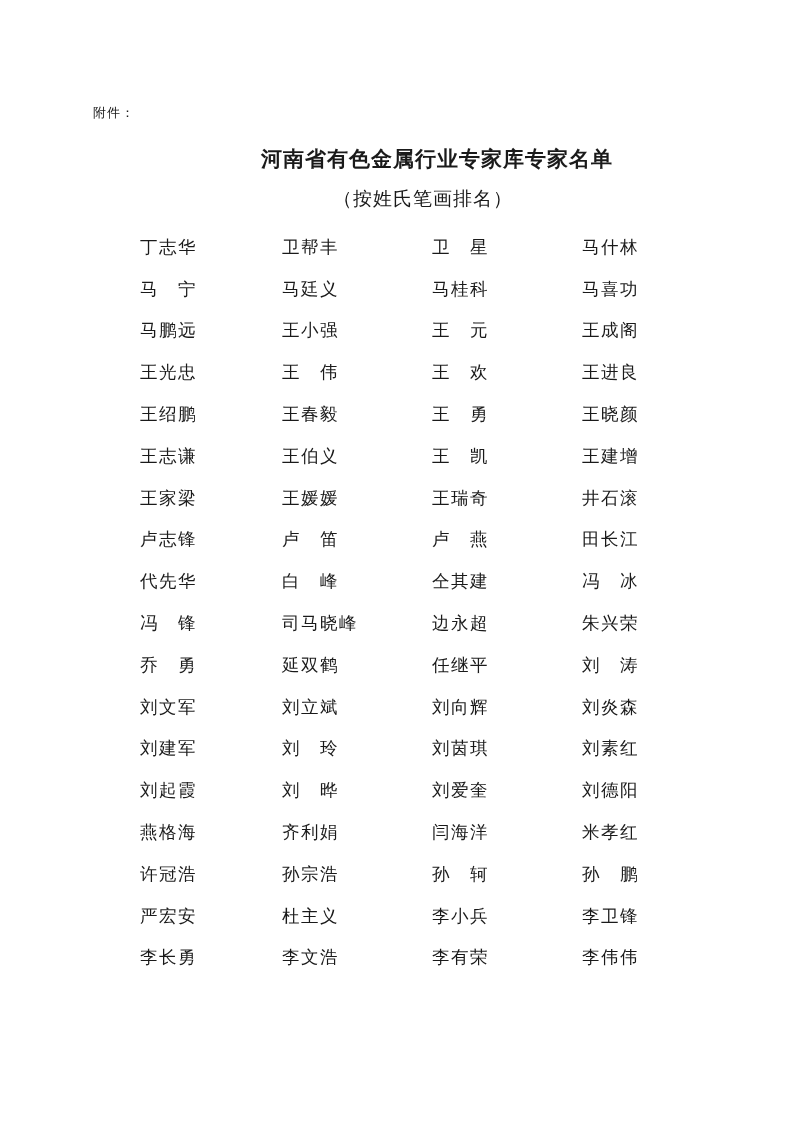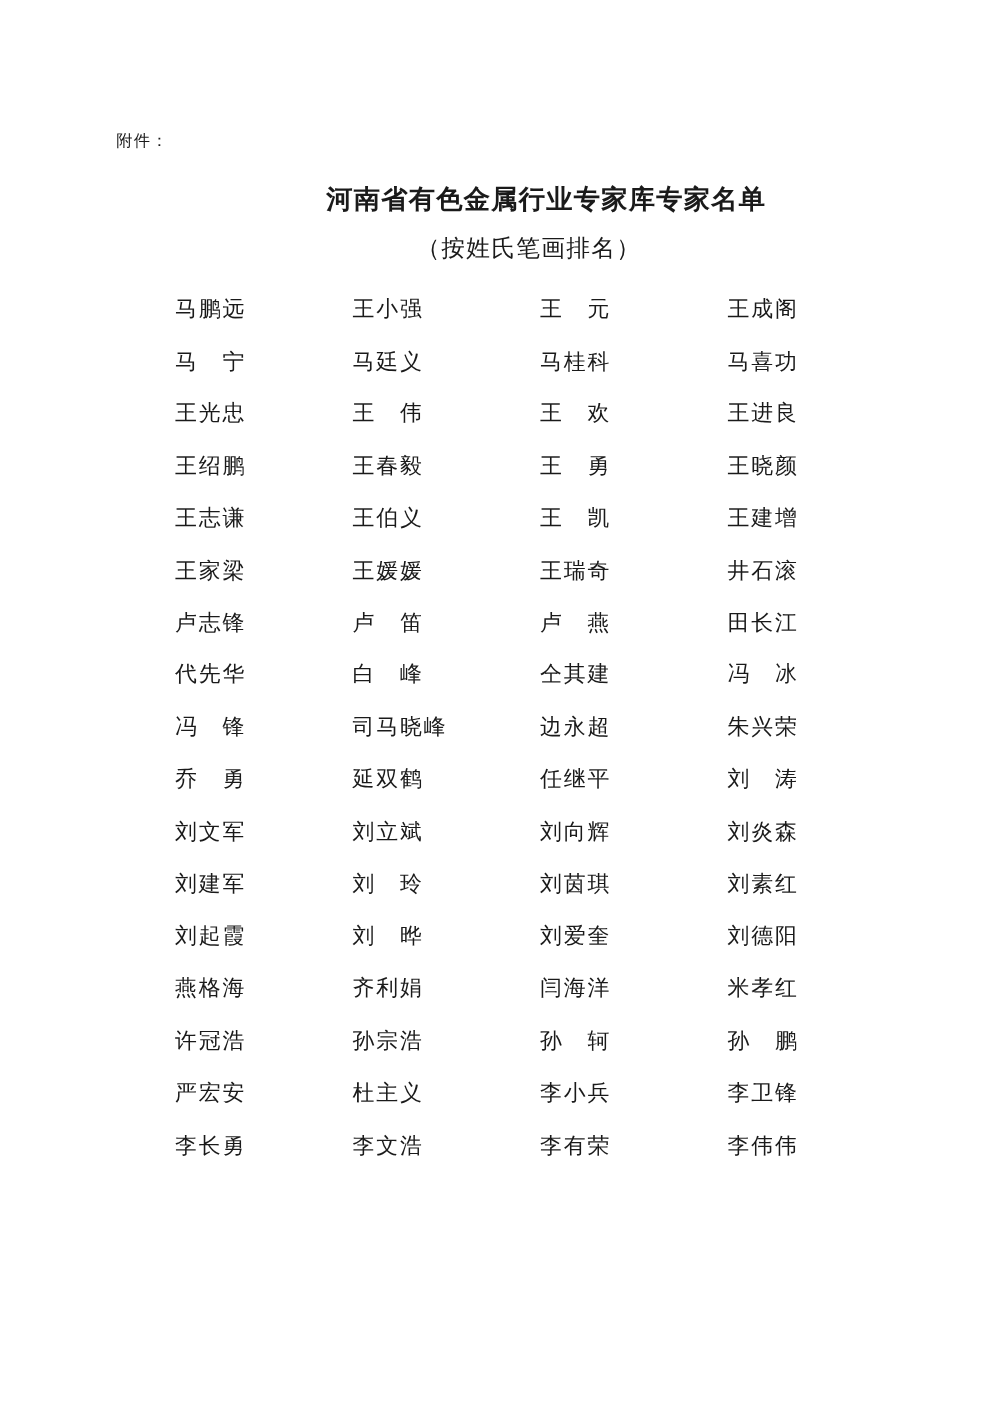--- a/index.html
+++ b/index.html
@@ -21,30 +21,36 @@
 </style>
 </head>
 <body>
 
 <div class="attach">附件：</div>
 <div class="title">河南省有色金属行业专家库专家名单</div>
 <div class="subtitle">（按姓氏笔画排名）</div>
 
 <div class="grid" id="grid">
     <div class="row">
-      <span class="cell c0">马鹏远</span>
-      <span class="cell c1">王小强</span>
-      <span class="cell c2">王　元</span>
-      <span class="cell c3">王成阁</span>
+      <span class="cell c0">丁志华</span>
+      <span class="cell c1">卫帮丰</span>
+      <span class="cell c2">卫　星</span>
+      <span class="cell c3">马什林</span>
     </div>
     <div class="row">
       <span class="cell c0">马　宁</span>
       <span class="cell c1">马廷义</span>
       <span class="cell c2">马桂科</span>
       <span class="cell c3">马喜功</span>
+    </div>
+    <div class="row">
+      <span class="cell c0">马鹏远</span>
+      <span class="cell c1">王小强</span>
+      <span class="cell c2">王　元</span>
+      <span class="cell c3">王成阁</span>
     </div>
     <div class="row">
       <span class="cell c0">王光忠</span>
       <span class="cell c1">王　伟</span>
       <span class="cell c2">王　欢</span>
       <span class="cell c3">王进良</span>
     </div>
     <div class="row">
       <span class="cell c0">王绍鹏</span>
       <span class="cell c1">王春毅</span>

